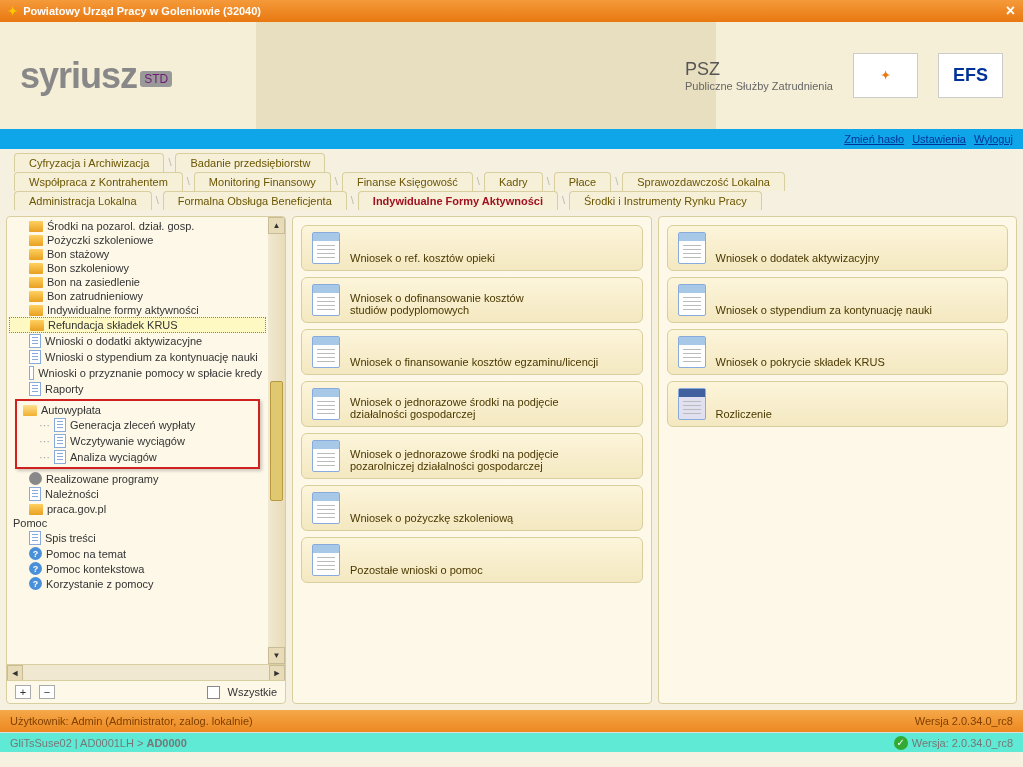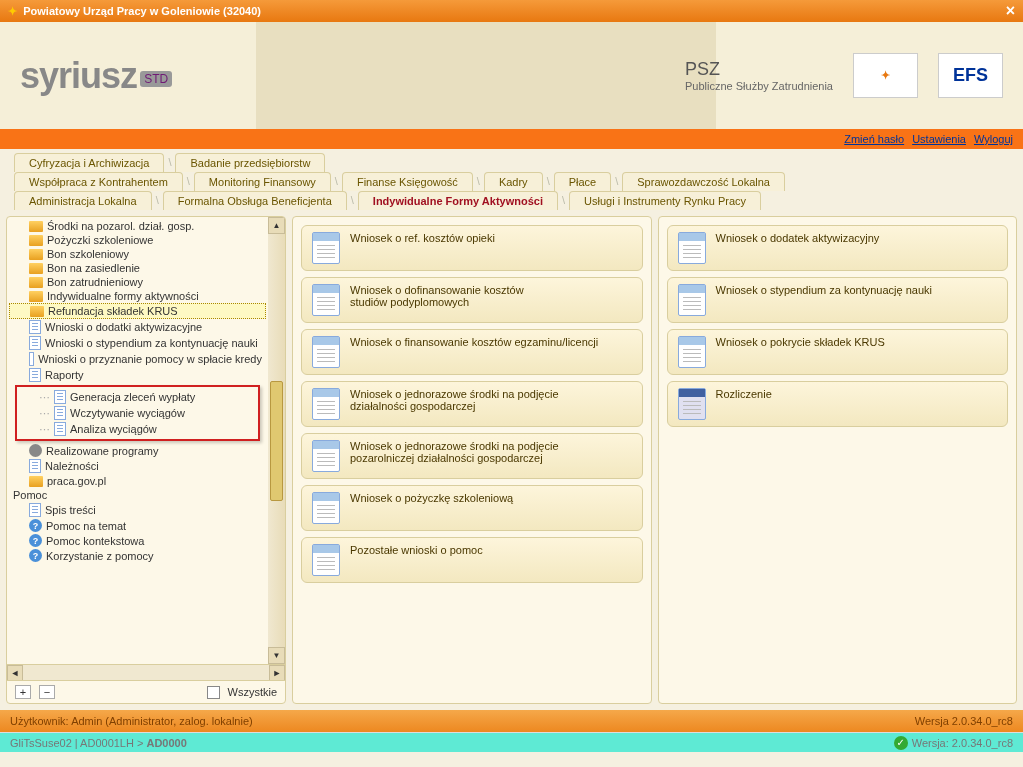--- a/index.html
+++ b/index.html
@@ -9,21 +9,21 @@
 .titlebar .close { margin-left: auto; font-size: 16px; cursor: pointer; }
 
 .header-band { height: 107px; background: linear-gradient(90deg, #f5efd8 0%, #f5efd8 25%, #e8dfc0 25%, #e8dfc0 70%, #f5efd8 70%); display: flex; align-items: center; padding: 0 20px; position: relative; }
 .logo-area { width: 230px; }
 .logo-text { font-family: Arial; font-size: 36px; font-weight: bold; color: #888; letter-spacing: -1px; }
 .logo-std { font-size: 12px; vertical-align: super; background: #999; color: #701a75; padding: 1px 4px; border-radius: 3px; }
 .header-right { margin-left: auto; display: flex; align-items: center; gap: 20px; }
 .psz-block { font-size: 11px; color: #666; margin-left: 44px; }
 .psz-block .psz { font-size: 18px; color: #555; }
 .badge { width: 65px; height: 45px; border: 1px solid #ccc; background: #fff; display: flex; align-items: center; justify-content: center; font-size: 18px; font-weight: bold; }
-.header-orange-strip { background: #f97316; height: 20px; display: flex; justify-content: flex-end; align-items: center; padding-right: 10px; gap: 8px; }
+.header-orange-strip { background: #0ea5e9; height: 20px; display: flex; justify-content: flex-end; align-items: center; padding-right: 10px; gap: 8px; }
 .header-orange-strip a { color: #003399; text-decoration: underline; font-size: 11px; cursor: pointer; }
 
 .tabs-area { padding: 4px 6px 0 6px; }
 .tab-row { display: flex; gap: 2px; padding-left: 8px; }
 .tab { background: #f7f0d8; border: 1px solid #d9ce9e; border-bottom: none; padding: 3px 14px; border-radius: 4px 4px 0 0; color: #6a5500; font-size: 11px; cursor: pointer; white-space: nowrap; }
 .tab.sep { border: none; background: none; padding: 3px 2px; color: #bba; }
 .tab.active { color: #a01020; font-weight: bold; }
 
 .main-area { display: flex; padding: 6px; gap: 6px; height: 500px; }
 .left-pane { width: 280px; background: #fdf8e8; border: 1px solid #d9ce9e; border-radius: 4px; display: flex; flex-direction: column; overflow: hidden; }
@@ -40,21 +40,21 @@
 .red-box { border: 2px solid #d02020; padding: 2px; margin: 2px 6px; box-shadow: 2px 2px 3px rgba(0,0,0,0.2); }
 .tree-bottom { border-top: 1px solid #d9ce9e; padding: 4px 8px; display: flex; align-items: center; gap: 8px; }
 .tree-hscroll { height: 16px; background: #f0e8d0; border-top: 1px solid #d9ce9e; display: flex; }
 .tree-hscroll .btn { width: 16px; height: 16px; background: #e8dcb8; border: 1px solid #c8bc98; display: flex; align-items: center; justify-content: center; font-size: 9px; }
 .tree-hscroll .track { flex: 1; }
 .pm-btn { width: 16px; height: 14px; border: 1px solid #aaa; background: #fff; display: inline-flex; align-items: center; justify-content: center; cursor: pointer; }
 .checkbox { width: 13px; height: 13px; border: 1px solid #888; background: #fff; display: inline-block; }
 
 .right-pane { flex: 1; display: flex; gap: 6px; }
 .btn-column { flex: 1; background: #fdf8e8; border: 1px solid #d9ce9e; border-radius: 4px; padding: 8px; display: flex; flex-direction: column; gap: 6px; }
-.big-btn { background: linear-gradient(#fdf5db, #f3e8c0); border: 1px solid #d9ce9e; border-radius: 6px; padding: 6px 10px; display: flex; align-items: flex-start; gap: 10px; cursor: pointer; min-height: 40px; }
+.big-btn { background: linear-gradient(#fdf5db, #f3e8c0); border: 1px solid #d9ce9e; border-radius: 6px; padding: 6px 10px; display: flex; align-items: flex-end; gap: 10px; cursor: pointer; min-height: 40px; }
 .big-btn .bicon { width: 28px; height: 32px; background: #fff; border: 1px solid #88aadd; border-radius: 2px; position: relative; flex-shrink: 0; }
 .big-btn .bicon::before { content: ''; position: absolute; top: 0; left: 0; right: 0; height: 8px; background: #a8c8e8; }
 .big-btn .bicon::after { content: ''; position: absolute; left: 4px; top: 12px; right: 4px; height: 1px; background: #bbb; box-shadow: 0 4px 0 #bbb, 0 8px 0 #bbb, 0 12px 0 #bbb; }
 .big-btn .bicon.money { background: linear-gradient(#ffd700, #e8a000); border: none; border-radius: 50%; }
 .big-btn .bicon.money::before, .big-btn .bicon.money::after { display: none; }
 .big-btn .bicon.calc { background: #e0e0f0; }
 .big-btn .bicon.calc::before { background: #4060a0; }
 .big-btn .btxt { font-size: 11px; color: #4a3800; }
 
 .footer-orange { background: linear-gradient(#f5a84a, #ed8820); height: 22px; display: flex; align-items: center; padding: 0 10px; color: #804000; font-size: 11px; }
@@ -119,38 +119,42 @@
       <div class="tab sep">\</div>
       <div class="tab">Sprawozdawczość Lokalna</div>
     </div>
   <div class="tab-row" id="tabrow3">
       <div class="tab">Administracja Lokalna</div>
       <div class="tab sep">\</div>
       <div class="tab">Formalna Obsługa Beneficjenta</div>
       <div class="tab sep">\</div>
       <div class="tab active">Indywidualne Formy Aktywności</div>
       <div class="tab sep">\</div>
-      <div class="tab">Usługi i Instrumenty Rynku Pracy</div>
+      <div class="tab">Środki i Instrumenty Rynku Pracy</div>
     </div>
 </div>
 
 <div class="main-area">
   <div class="left-pane">
     <div class="tree-wrap">
       <div class="tree" id="tree">
           <div class="tree-item indent1">
             <span class="folder-icon"></span>
             <span>Środki na pozarol. dział. gosp.</span>
           </div>
           <div class="tree-item indent1">
             <span class="folder-icon"></span>
             <span>Pożyczki szkoleniowe</span>
           </div>
           <div class="tree-item indent1">
             <span class="folder-icon"></span>
+            <span>Bon stażowy</span>
+          </div>
+          <div class="tree-item indent1">
+            <span class="folder-icon"></span>
             <span>Bon szkoleniowy</span>
           </div>
           <div class="tree-item indent1">
             <span class="folder-icon"></span>
             <span>Bon na zasiedlenie</span>
           </div>
           <div class="tree-item indent1">
             <span class="folder-icon"></span>
             <span>Bon zatrudnieniowy</span>
           </div>
@@ -172,20 +176,24 @@
           </div>
           <div class="tree-item indent1">
             <span class="doc-icon"></span>
             <span>Wnioski o przyznanie pomocy w spłacie kredy</span>
           </div>
           <div class="tree-item indent1">
             <span class="doc-icon"></span>
             <span>Raporty</span>
           </div>
           <div class="red-box">
+            <div class="tree-item">
+              <span class="folder-open"></span>
+              <span>Autowypłata</span>
+            </div>
             <div class="tree-item indent1">
               <span style="color:#aaa;">⋯</span>
               <span class="doc-icon"></span>
               <span>Generacja zleceń wypłaty</span>
             </div>
             <div class="tree-item indent1">
               <span style="color:#aaa;">⋯</span>
               <span class="doc-icon"></span>
               <span>Wczytywanie wyciągów</span>
             </div>

